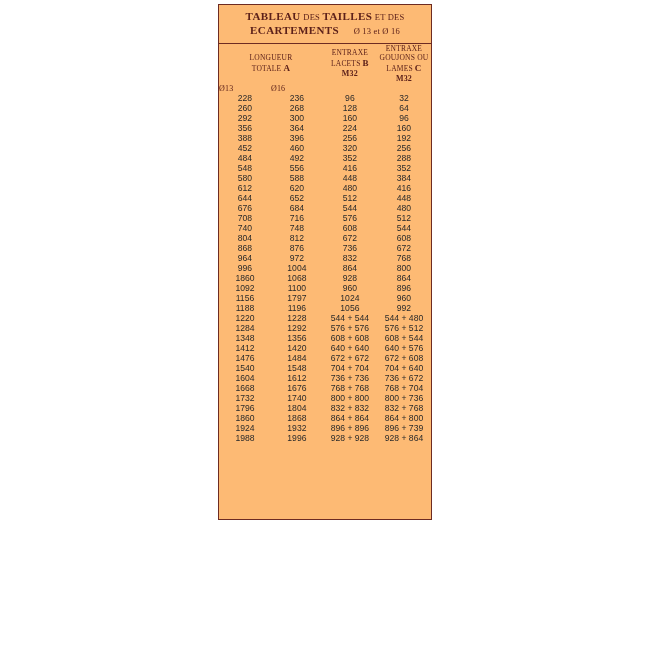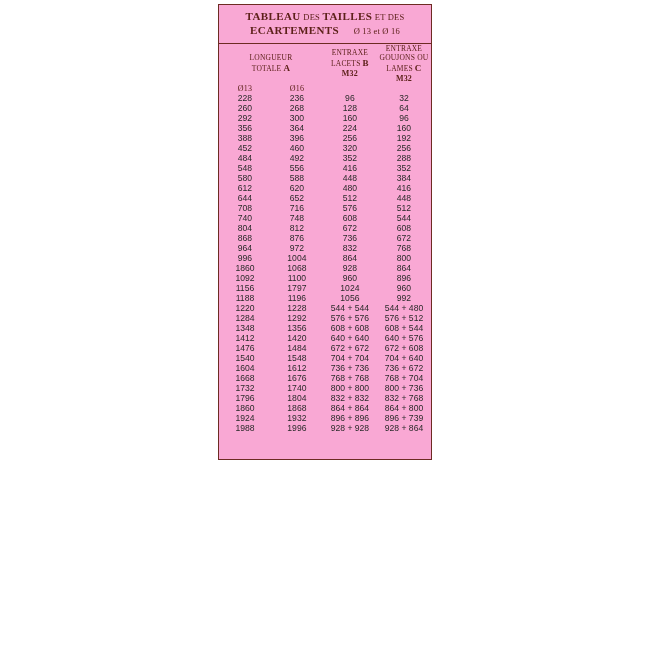--- a/index.html
+++ b/index.html
@@ -16,22 +16,22 @@
   .page {
     position: relative;
     width: 650px;
     height: 650px;
   }
   .table-wrap {
     position: absolute;
     left: 218px;
     top: 4px;
     width: 214px;
-    height: 456px;
-    background: #f9a8d4;
+    height: 516px;
+    background: #fdba74;
     border: 1.5px solid #6d2b22;
     box-sizing: border-box;
   }
   .title-block {
     border-bottom: 1.5px solid #6d2b22;
     padding: 5px 3px 5px 3px;
     text-align: center;
     line-height: 1.25;
   }
   .title-line {
@@ -85,21 +85,21 @@
     font-weight: bold;
     font-size: 9px;
   }
   .head-row th .m32 {
     font-weight: bold;
     font-size: 8px;
   }
   .subhead td {
     color: #5d211a;
     font-size: 8px;
-    text-align: center;
+    text-align: left;
     padding: 2px 0 3px 0;
     letter-spacing: 0.2px;
   }
 
   .body-cell {
     color: #2a2a2a;
     font-size: 8.6px;
     text-align: center;
     padding: 1.3px 0 1.3px 0;
     font-family: "Liberation Sans", sans-serif;
@@ -225,20 +225,26 @@
             <td class="body-cell vline">480</td>
             <td class="body-cell vline">416</td>
           </tr>
           <tr>
             <td class="body-cell">644</td>
             <td class="body-cell vline">652</td>
             <td class="body-cell vline">512</td>
             <td class="body-cell vline">448</td>
           </tr>
           <tr>
+            <td class="body-cell">676</td>
+            <td class="body-cell vline">684</td>
+            <td class="body-cell vline">544</td>
+            <td class="body-cell vline">480</td>
+          </tr>
+          <tr>
             <td class="body-cell">708</td>
             <td class="body-cell vline">716</td>
             <td class="body-cell vline">576</td>
             <td class="body-cell vline">512</td>
           </tr>
           <tr>
             <td class="body-cell">740</td>
             <td class="body-cell vline">748</td>
             <td class="body-cell vline">608</td>
             <td class="body-cell vline">544</td>

